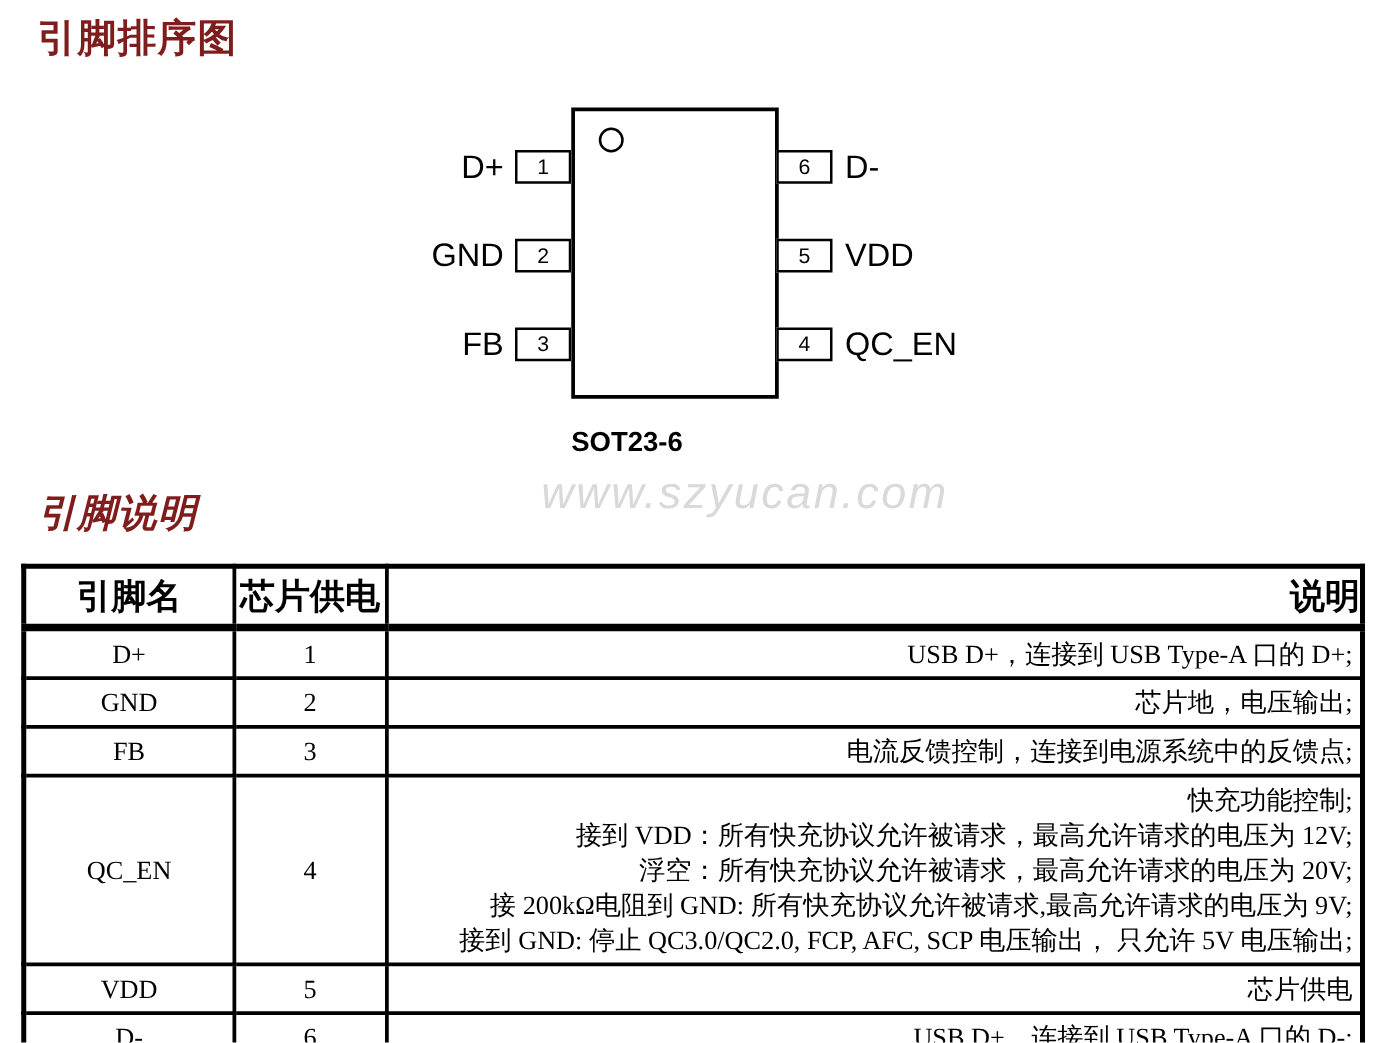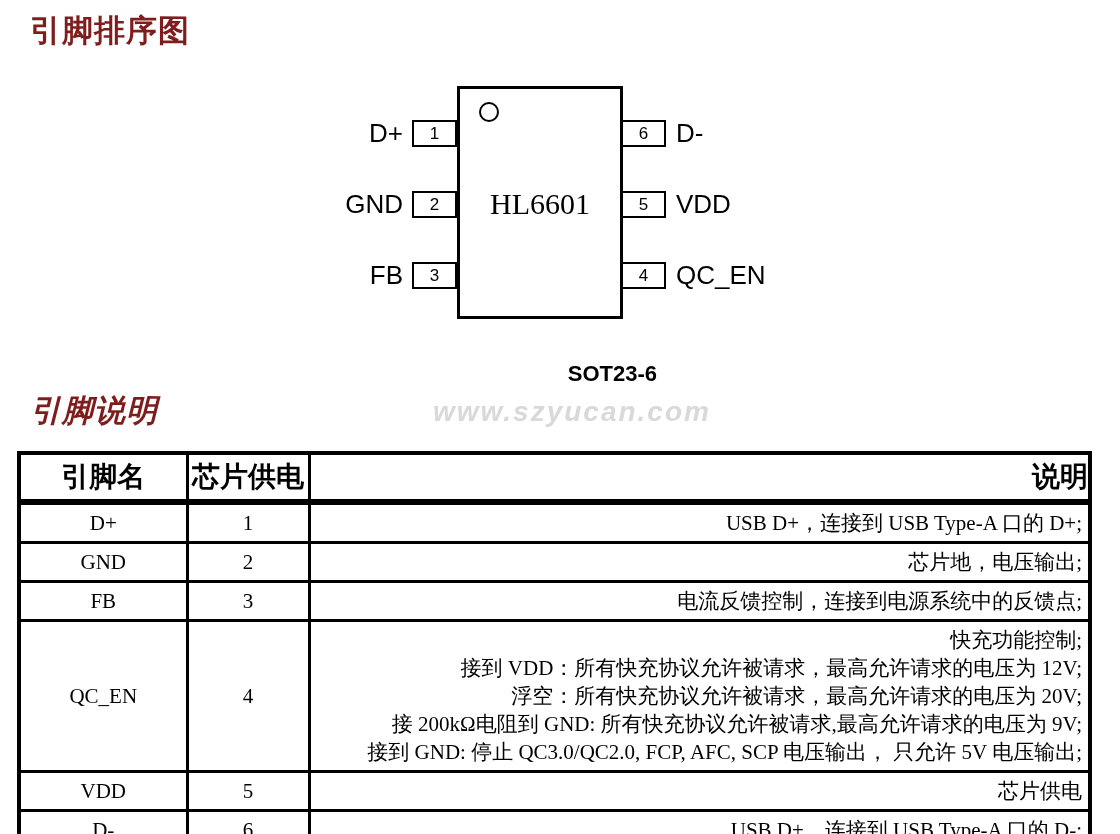--- a/index.html
+++ b/index.html
@@ -4,41 +4,41 @@
 <style>
   * { margin:0; padding:0; box-sizing:border-box; }
   html,body { width:1120px; height:834px; background:#ffffff; color:#000000;
               font-family:"Liberation Serif", serif; overflow:hidden; position:relative; }
 
   .section-title { position:absolute; font-size:31px; font-weight:bold; color:#7f1d1d;
                    font-family:"Liberation Serif", serif; letter-spacing:1px; }
   #title-pinmap  { left:30px; top:10px; }
   #title-pindesc { left:30px; top:390px;font-style:italic; }
 
-  .watermark { position:absolute; left:433px; top:396px; font-size:28px; font-weight:bold;
+  .watermark { position:absolute; left:433px; top:373px; font-size:36px; font-weight:normal;
                font-style:italic; color:#d9d9d9; font-family:"Liberation Sans", sans-serif;
                letter-spacing:2px; }
 
   
   .diagram { position:absolute; left:0; top:0; width:1120px; height:400px; }
   .chip-body { position:absolute; left:457px; top:86px; width:166px; height:233px;
                border:3px solid #000; background:#fff; }
   .indicator-dot { position:absolute; left:19px; top:13px; width:20px; height:20px;
                    border:2.5px solid #000; border-radius:50%; }
   .chip-name { position:absolute; left:0; right:0; top:98px; text-align:center;
                font-size:30px; font-family:"Liberation Serif", serif; }
   .pin-row { position:absolute; height:27px; display:flex; align-items:center; }
   .pin-left  { left:0px;  width:457px; justify-content:flex-end; gap:9px; }
   .pin-right { left:621px; gap:10px; }
   .pin-box { width:45px; height:27px; border:2px solid #000; background:#fff; flex:none;
              display:flex; align-items:center; justify-content:center; }
   .pin-num { font-size:17px; font-family:"Liberation Sans", sans-serif; }
   .pin-label { font-size:26px; font-family:"Liberation Sans", sans-serif; white-space:nowrap; }
-  .package-label { position:absolute; left:457px; top:341px; width:200px; text-align:right;
-                   font-size:22px; font-weight:bold; font-family:"Liberation Sans", sans-serif;margin-top:20px; }
+  .package-label { position:absolute; left:457px; top:341px; width:200px; text-align:left;
+                   font-size:22px; font-weight:bold; font-family:"Liberation Sans", sans-serif; }
 
   
   .pin-table { position:absolute; left:17px; top:451px; width:1075px;
                border-collapse:collapse; table-layout:fixed; border:4px solid #000; }
   .pin-table col.col-name { width:168px; }
   .pin-table col.col-num  { width:122px; }
   .pin-table th, .pin-table td { border:3px solid #000; vertical-align:middle; }
   .pin-table thead th { font-size:28px; font-weight:bold; padding:3px 0;
                         border-bottom:6px solid #000; text-align:center; }
   .pin-table thead th.c-desc { text-align:right; padding-left:25px; }
@@ -48,21 +48,20 @@
   .pin-table tbody tr:last-child td { border-bottom:5px solid #000; }
 </style>
 </head>
 <body>
 
 <h1 id="title-pinmap" class="section-title">引脚排序图</h1>
 
 <div class="diagram">
   <div class="chip-body">
     <span class="indicator-dot"></span>
-    <span class="chip-name">HL6601</span>
   </div>
 
   <div class="pin-row pin-left" style="top:120px">
     <span class="pin-label">D+</span>
     <span class="pin-box">
         <span class="pin-num">1</span>
       </span>
   </div>
   <div class="pin-row pin-left" style="top:191px">
     <span class="pin-label">GND</span>

